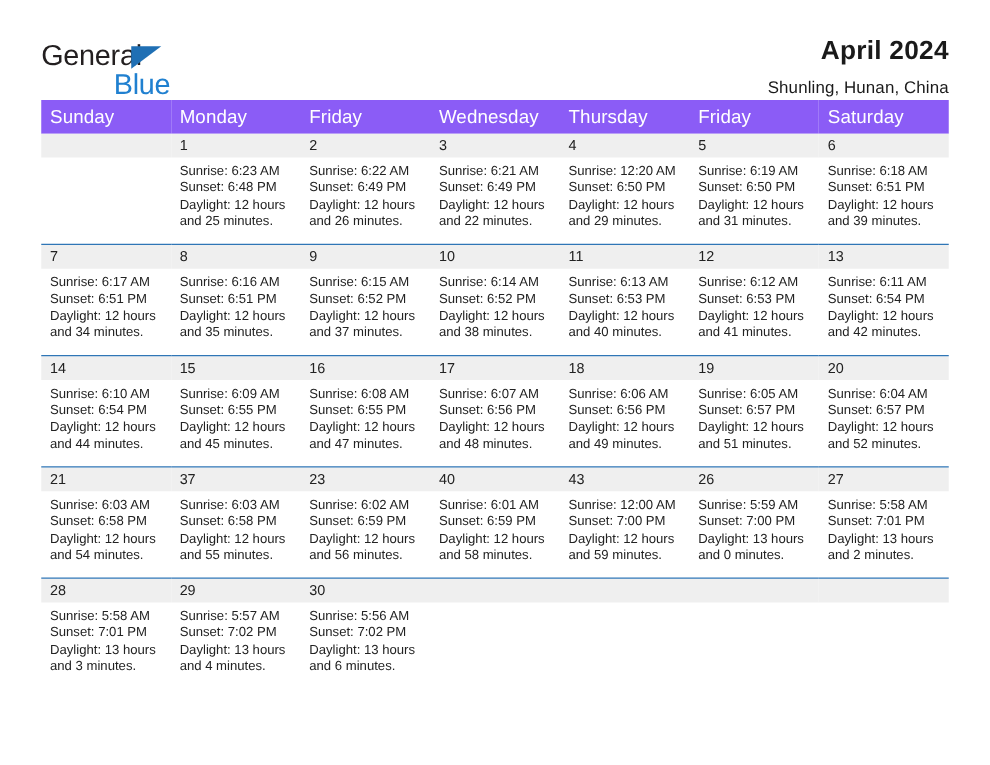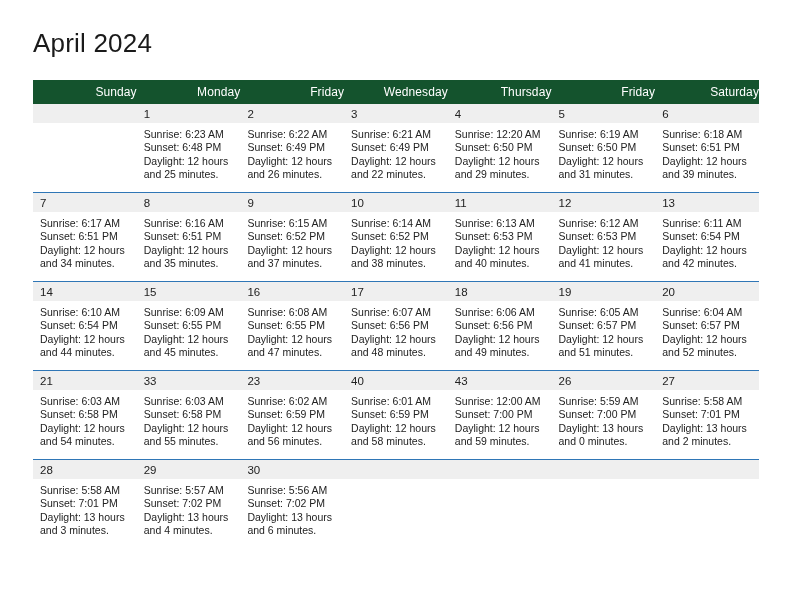--- a/index.html
+++ b/index.html
@@ -64,46 +64,46 @@
     font-size: 23px;
     letter-spacing: -0.2px;
     color: #2080d0;
   }
 
   .title-block {
     text-align: right;
     padding-top: 2px;
   }
   .cal-title {
-    font-size: 26px;
-    font-weight: normal;
+    font-size: 21px;
+    font-weight: bold;
     color: #1a1a1a;
     line-height: 1.15;
     letter-spacing: 0.2px;
   }
   .cal-subtitle {
     font-size: 13.5px;
     color: #1a1a1a;
     margin-top: 9px;
     letter-spacing: 0.1px;
   }
 
   
   .calendar {
     width: 726px;
     border-collapse: collapse;
     table-layout: fixed;
     margin-top: 10px;
   }
   .calendar th {
-    background: #14532d;
+    background: #8b5cf6;
     color: #ffffff;
-    font-size: 12px;
+    font-size: 15px;
     font-weight: normal;
-    text-align: right;
+    text-align: left;
     padding: 5px 0 5px 7px;
     letter-spacing: 0.1px;
   }
   .calendar col {
     width: 103.71px;
   }
 
   .week-row > td {
     padding: 0;
     vertical-align: top;
@@ -139,23 +139,29 @@
     background: #efefef;
   }
 </style>
 </head>
 <body>
 
 <div class="page">
 
   <div class="masthead">
 
+    <div class="logo">
+      <span class="logo-general">General</span>
+      <span class="logo-triangle"></span>
+      <span class="logo-blue">Blue</span>
+    </div>
 
     <div class="title-block">
       <div class="cal-title">April 2024</div>
+      <div class="cal-subtitle">Shunling, Hunan, China</div>
     </div>
 
   </div>
 
   <table class="calendar">
     <colgroup>
       <col>
         <col>
         <col>
         <col>
@@ -419,21 +425,21 @@
               <div class="cell-body">
                 <div>Sunrise: 6:03 AM</div>
                 <div>Sunset: 6:58 PM</div>
                 <div>Daylight: 12 hours</div>
                 <div>and 54 minutes.</div>
               </div>
             </div>
           </td>
           <td>
             <div class="cell">
-              <div class="daynum-band">33</div>
+              <div class="daynum-band">37</div>
               <div class="cell-body">
                 <div>Sunrise: 6:03 AM</div>
                 <div>Sunset: 6:58 PM</div>
                 <div>Daylight: 12 hours</div>
                 <div>and 55 minutes.</div>
               </div>
             </div>
           </td>
           <td>
             <div class="cell">

